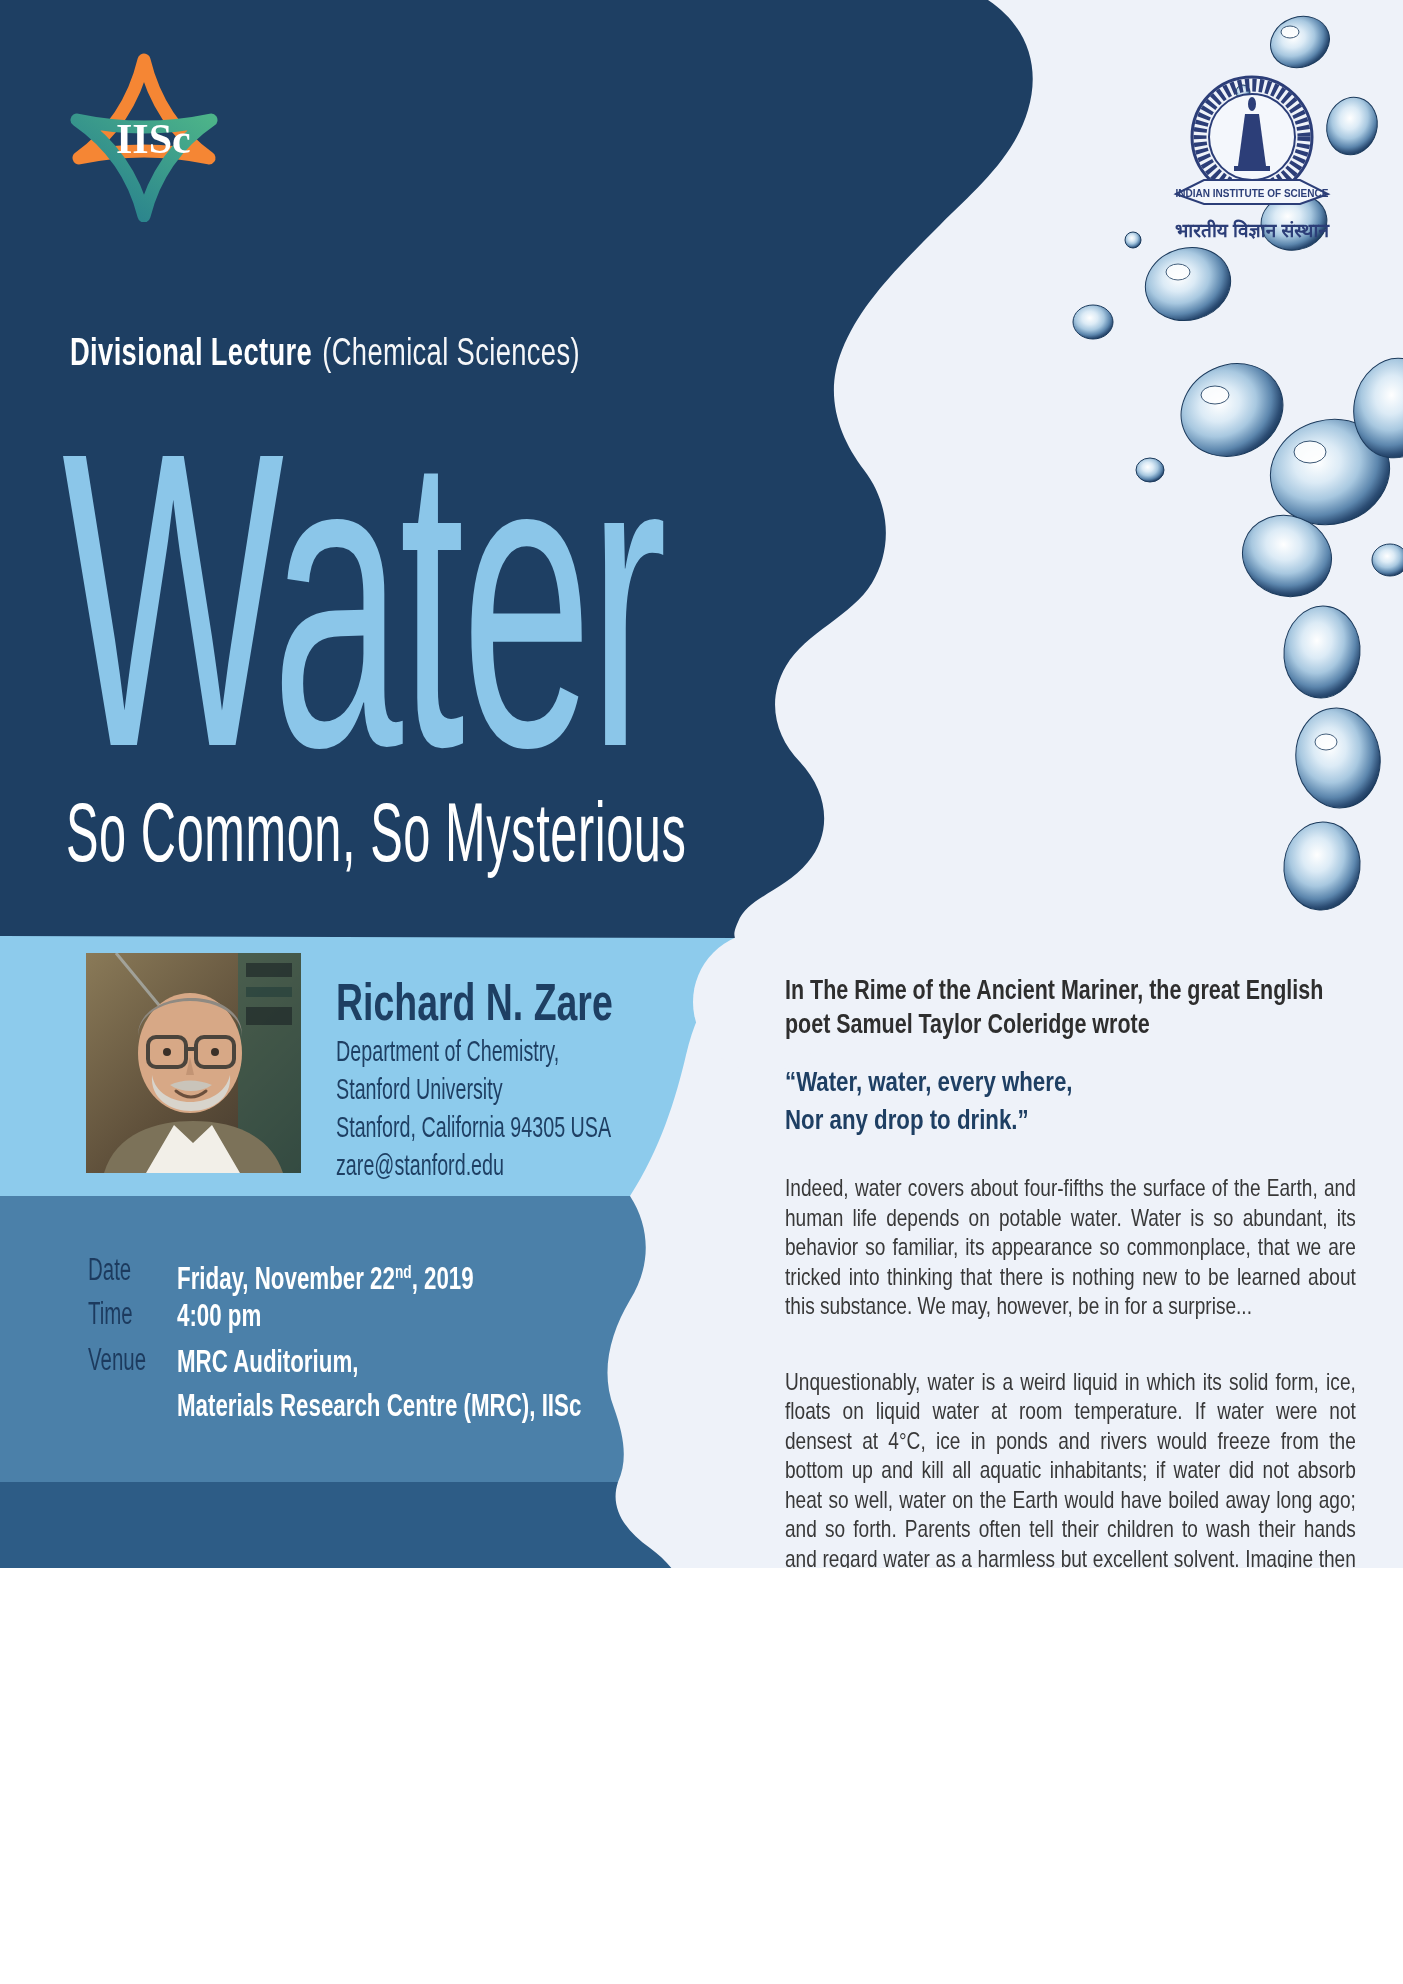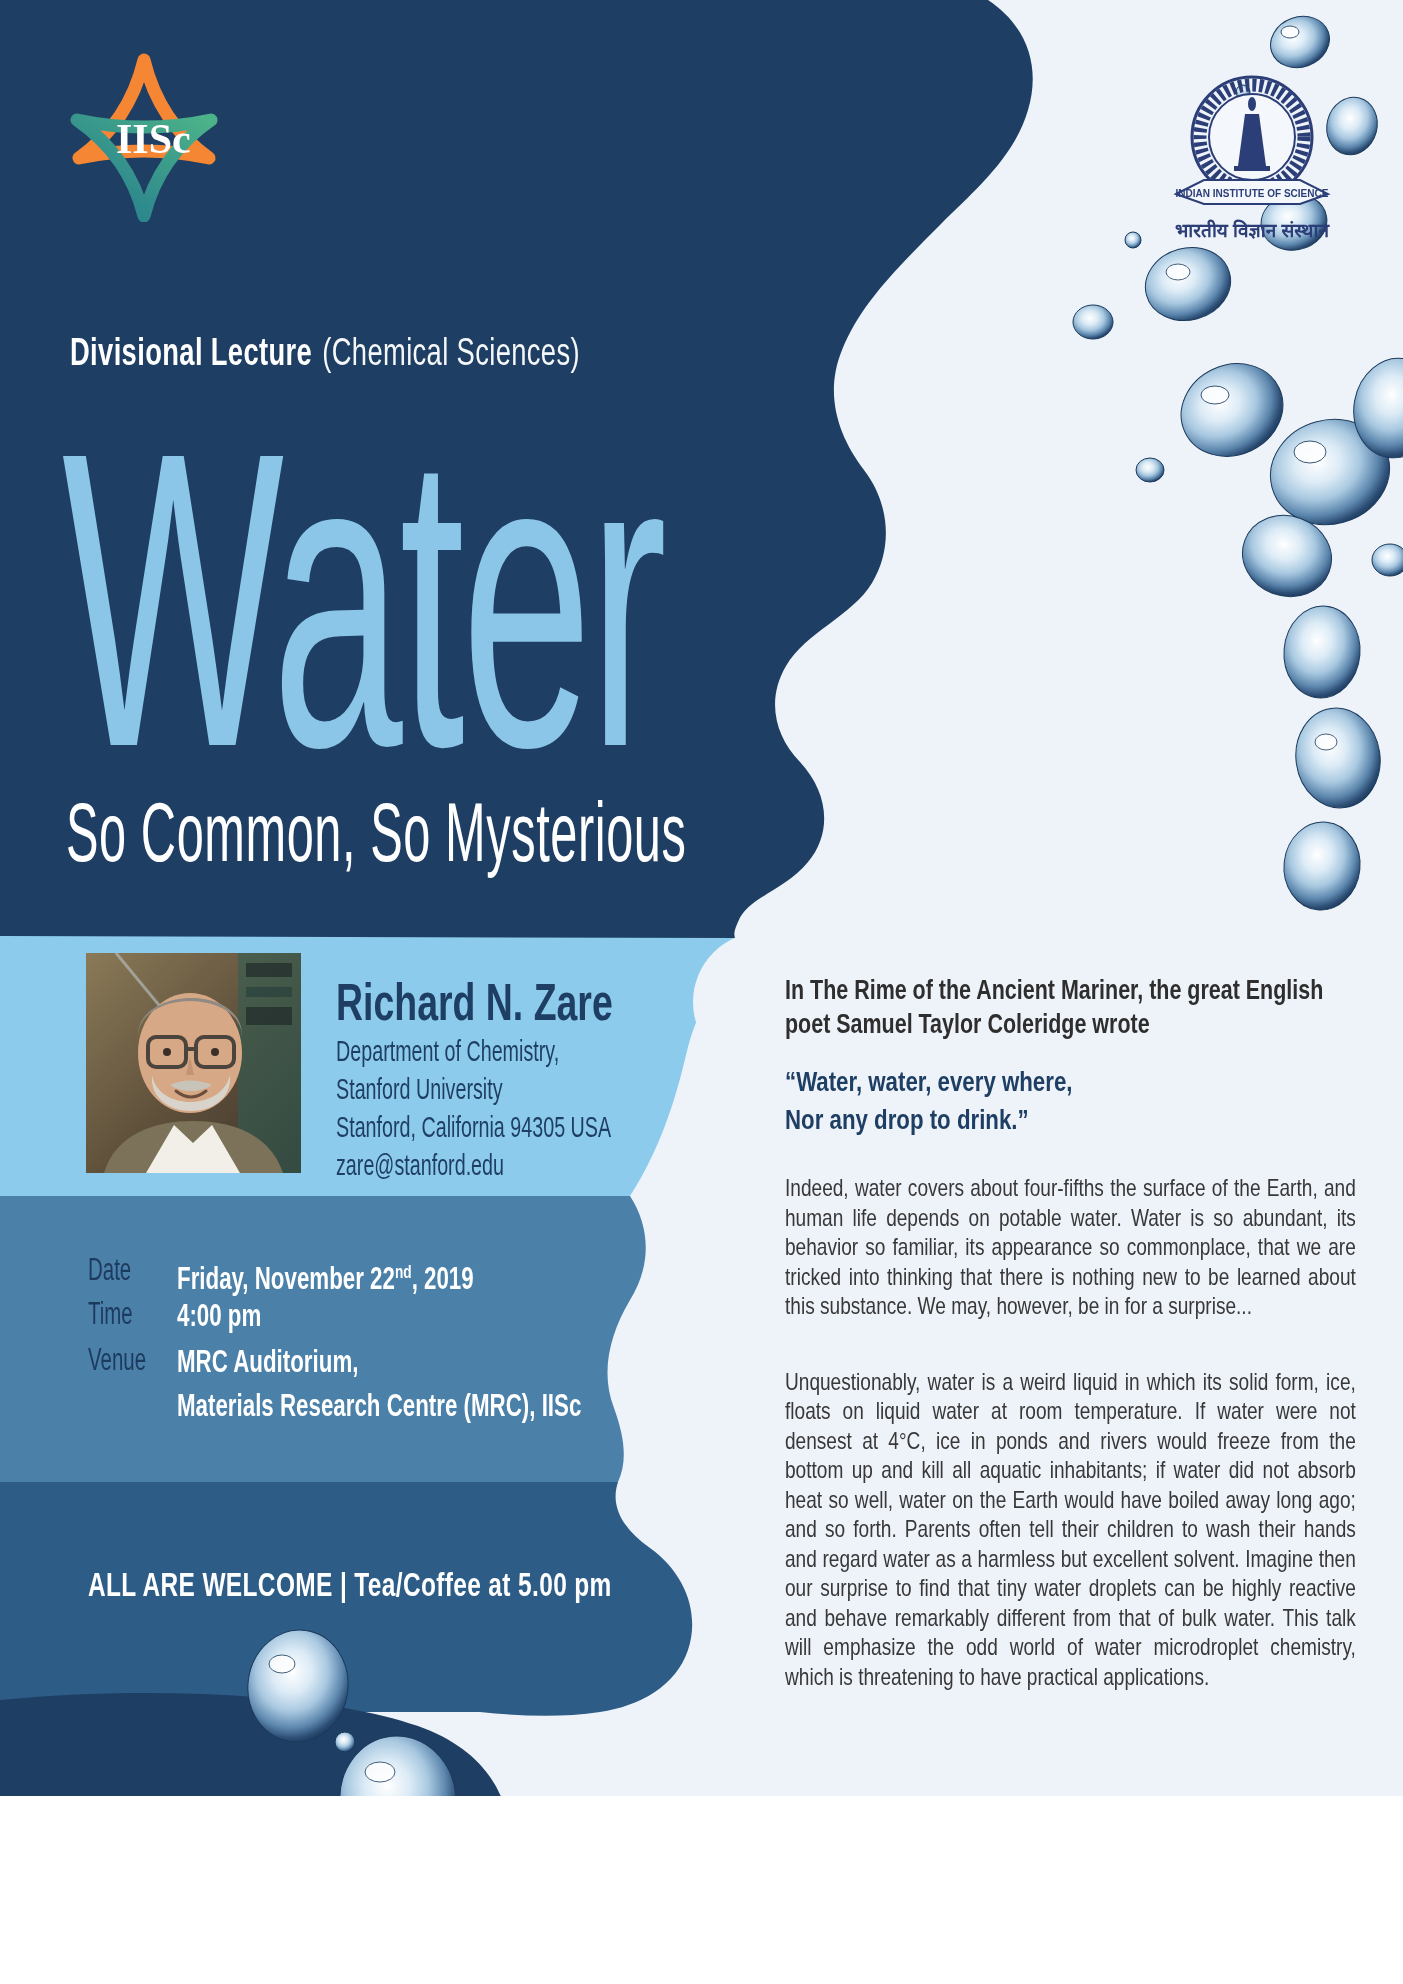--- a/index.html
+++ b/index.html
@@ -1,17 +1,17 @@
 <!DOCTYPE html>
 <html><head>
 <meta charset="utf-8">
 <style>
   html,body{margin:0;padding:0;background:#ffffff;}
   #poster{
-    position:relative;width:1403px;height:1796px;overflow:hidden;
+    position:relative;width:1403px;height:1568px;overflow:hidden;
     background:#eef2f9;
     font-family:"Liberation Sans","DejaVu Sans",sans-serif;
   }
   #bg-layer{position:absolute;left:0;top:0;width:1403px;height:1984px;}
   .abs{position:absolute;}
   .sx{transform-origin:left top;display:inline-block;white-space:nowrap;}
 
   
   .lecture-heading{left:70px;top:331px;color:#ffffff;font-size:38px;transform:scaleX(.72);letter-spacing:.5px;}
   .lecture-heading .lt{font-weight:700;}

